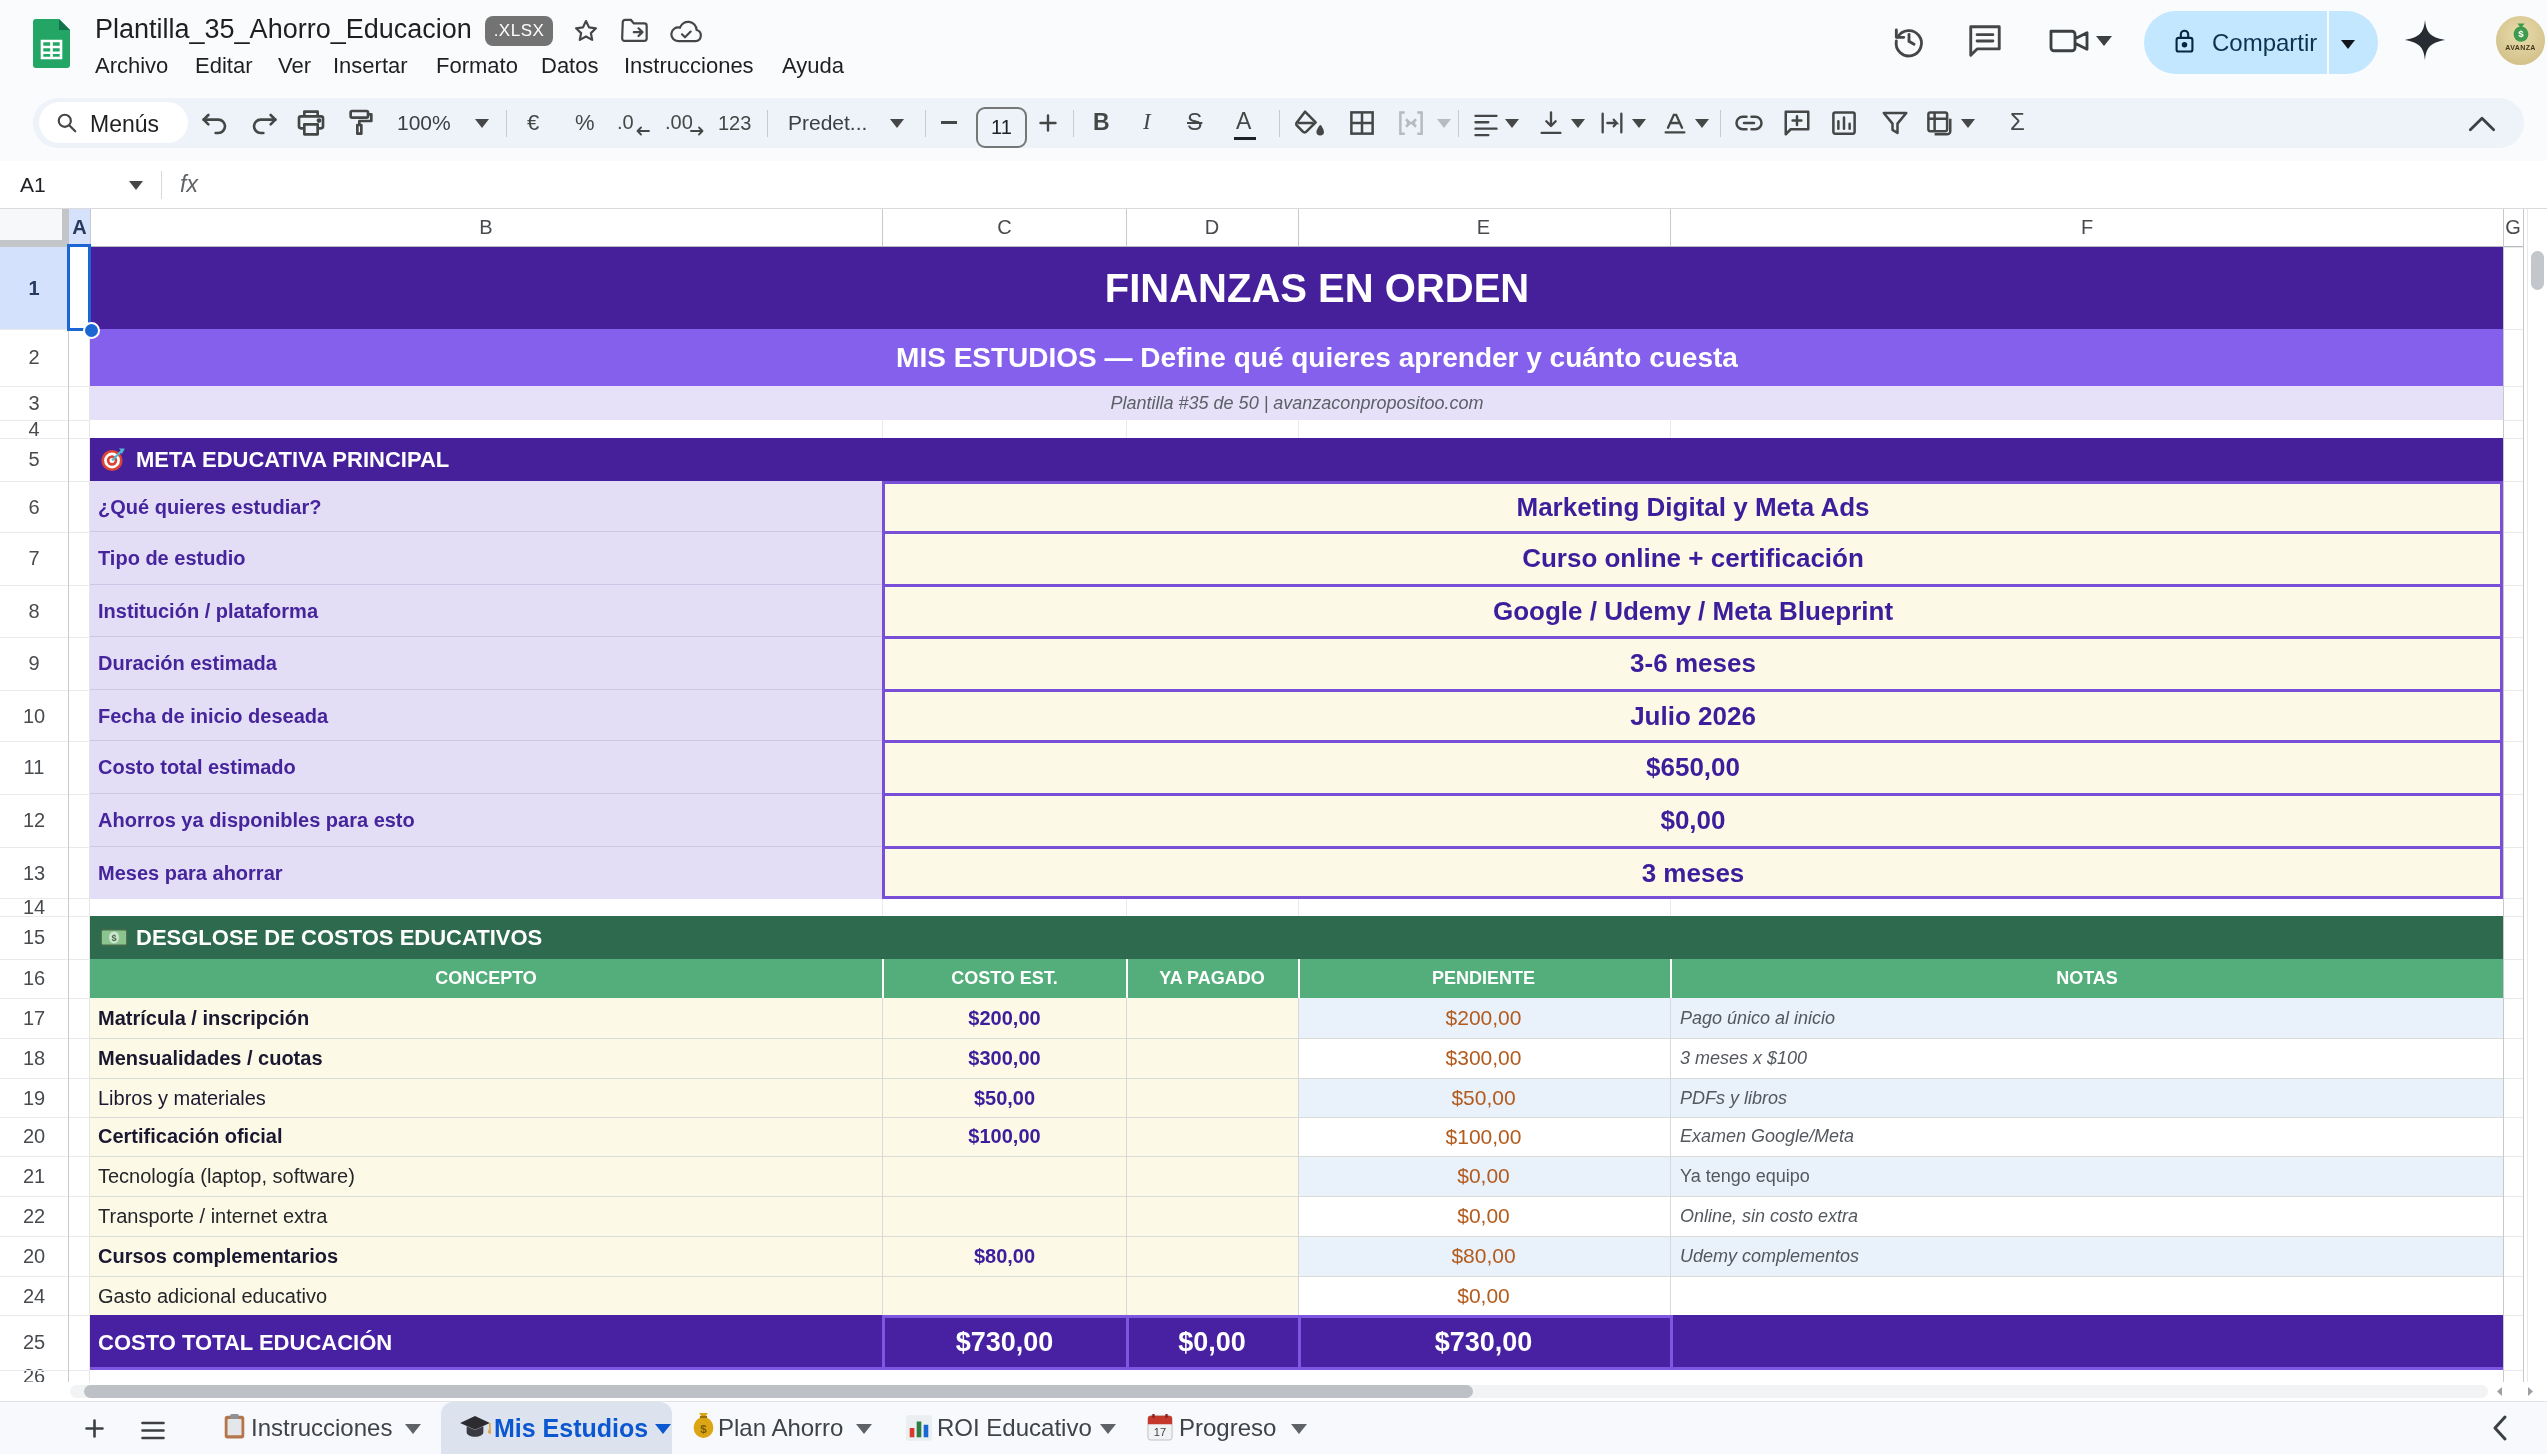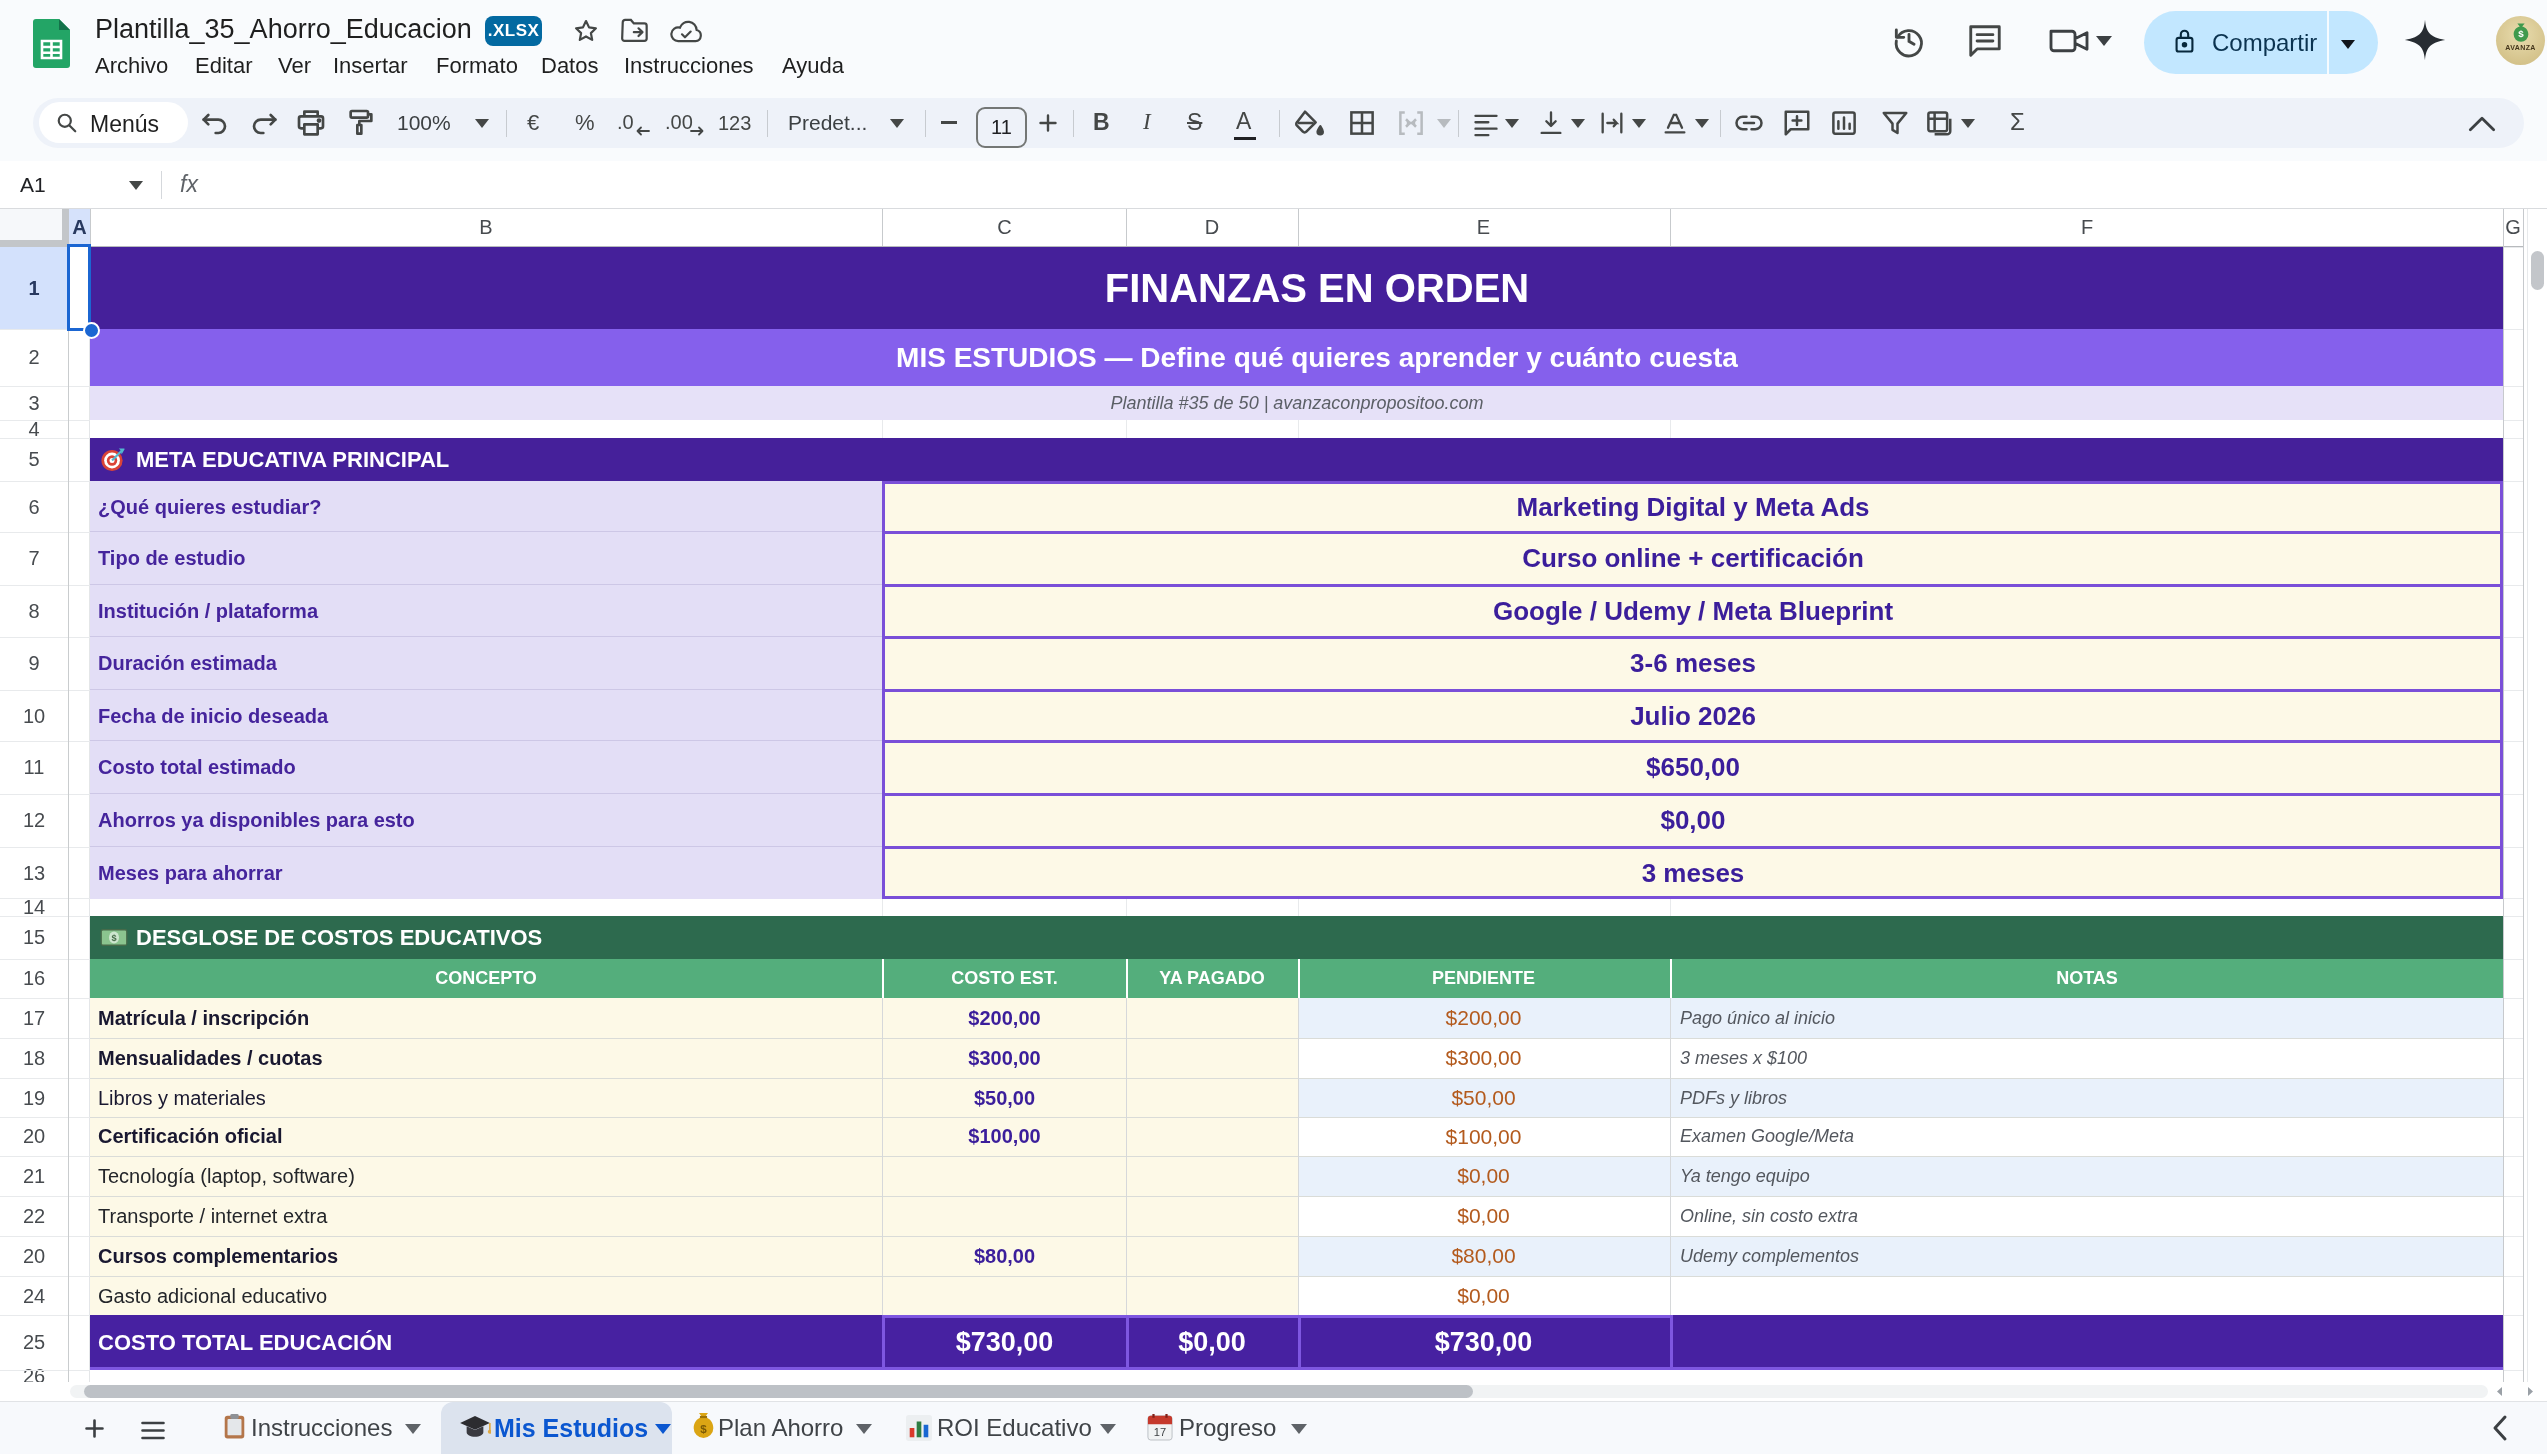--- a/index.html
+++ b/index.html
@@ -17,21 +17,21 @@
 <div id="chrome" class="a" style="left:0;top:0;width:2547px;height:161px;background:#f9fbfd"></div>
 
 <svg class="a" style="left:33px;top:19px" width="37" height="50" viewBox="0 0 37 50">
  <path d="M3 0 h23 l11 11 v35 a3 3 0 0 1 -3 3 h-31 a3 3 0 0 1 -3 -3 v-43 a3 3 0 0 1 3 -3 z" fill="#23a566"></path>
  <path d="M26 0 l11 11 h-11 z" fill="#14724a"></path>
  <path d="M9 22 h19 v17 h-19 z" fill="none" stroke="#fff" stroke-width="2.6"></path>
  <path d="M9 28 h19 M9 33.7 h19 M18.5 22 v17" stroke="#fff" stroke-width="2.6"></path>
 </svg>
 
 <div class="a" style="left:95px;top:14px;font-size:27px;color:#1f1f1f">Plantilla_35_Ahorro_Educacion</div>
-<div class="a ctr" style="left:485px;top:16px;width:57px;height:30px;background:#0369a1;border-radius:8px;color:#fff;font-size:17px;font-weight:bold;letter-spacing:0.5px">.XLSX</div>
+<div class="a ctr" style="left:485px;top:16px;width:68px;height:30px;background:#737373;border-radius:8px;color:#fff;font-size:17px;font-weight:normal;letter-spacing:0.5px">.XLSX</div>
 
 <svg class="a" style="left:572px;top:17px" width="28" height="28" viewBox="0 0 24 24" fill="none" stroke="#444746" stroke-width="1.9" stroke-linejoin="round">
       <path d="M12 3.5l2.6 5.4 5.9.8-4.3 4.1 1.1 5.8-5.3-2.9-5.3 2.9 1.1-5.8-4.3-4.1 5.9-.8z"></path>
     </svg>
 <svg class="a" style="left:621px;top:18px" width="28" height="26" viewBox="0 0 24 22" fill="none" stroke="#444746" stroke-width="1.9">
       <path d="M1.5 3.5 a2 2 0 0 1 2-2 h5 l2.5 3 h9 a2 2 0 0 1 2 2 v11 a2 2 0 0 1 -2 2 h-17 a2 2 0 0 1 -2-2 z"></path>
       <path d="M11 12 h7 M15 8.7 l3.4 3.3 -3.4 3.3" stroke-linecap="round" stroke-linejoin="round"></path>
     </svg>
 <svg class="a" style="left:670px;top:20px" width="32" height="24" viewBox="0 0 28 21" fill="none" stroke="#444746" stroke-width="1.9">
       <path d="M7.5 18.5 a6 6 0 1 1 1.2-11.8 a7.5 7.5 0 0 1 14.6 2 a5 5 0 0 1 -1 9.8 z"></path>
@@ -422,21 +422,21 @@
 <div class="a ctr" style="left:1298px;top:1078px;width:371px;height:40px;font-size:21px;color:#b35a1d">$50,00</div>
 <div class="a vctr" style="left:1680px;top:1078px;width:796px;height:40px;font-size:18px;font-style:italic;color:#53575e">PDFs y libros</div>
 <div class="a" style="left:1298px;top:1117px;width:1205px;height:39px;background:#ffffff;"></div>
 <div class="a vctr" style="left:98px;top:1117px;width:776px;height:39px;font-size:20px;font-weight:bold;color:#191830">Certificación oficial</div>
 <div class="a ctr" style="left:882px;top:1117px;width:245px;height:39px;font-size:20px;font-weight:bold;color:#3b1e9b">$100,00</div>
 <div class="a ctr" style="left:1298px;top:1117px;width:371px;height:39px;font-size:21px;color:#b35a1d">$100,00</div>
 <div class="a vctr" style="left:1680px;top:1117px;width:796px;height:39px;font-size:18px;font-style:italic;color:#53575e">Examen Google/Meta</div>
 <div class="a" style="left:1298px;top:1156px;width:1205px;height:40px;background:#e9f1fb;"></div>
 <div class="a vctr" style="left:98px;top:1156px;width:776px;height:40px;font-size:20px;font-weight:normal;color:#24262a">Tecnología (laptop, software)</div>
 <div class="a ctr" style="left:1298px;top:1156px;width:371px;height:40px;font-size:21px;color:#b35a1d">$0,00</div>
-<div class="a vctr" style="left:1680px;top:1156px;width:796px;height:40px;font-size:18px;font-style:italic;color:#53575e">Ya tengo equipo</div>
+<div class="a vctr" style="left:1680px;top:1156px;width:796px;height:40px;font-size:18px;color:#53575e">Ya tengo equipo</div>
 <div class="a" style="left:1298px;top:1196px;width:1205px;height:40px;background:#ffffff;"></div>
 <div class="a vctr" style="left:98px;top:1196px;width:776px;height:40px;font-size:20px;font-weight:normal;color:#24262a">Transporte / internet extra</div>
 <div class="a ctr" style="left:1298px;top:1196px;width:371px;height:40px;font-size:21px;color:#b35a1d">$0,00</div>
 <div class="a vctr" style="left:1680px;top:1196px;width:796px;height:40px;font-size:18px;font-style:italic;color:#53575e">Online, sin costo extra</div>
 <div class="a" style="left:1298px;top:1236px;width:1205px;height:40px;background:#e9f1fb;"></div>
 <div class="a vctr" style="left:98px;top:1236px;width:776px;height:40px;font-size:20px;font-weight:bold;color:#191830">Cursos complementarios</div>
 <div class="a ctr" style="left:882px;top:1236px;width:245px;height:40px;font-size:20px;font-weight:bold;color:#3b1e9b">$80,00</div>
 <div class="a ctr" style="left:1298px;top:1236px;width:371px;height:40px;font-size:21px;color:#b35a1d">$80,00</div>
 <div class="a vctr" style="left:1680px;top:1236px;width:796px;height:40px;font-size:18px;font-style:italic;color:#53575e">Udemy complementos</div>
 <div class="a" style="left:1298px;top:1276px;width:1205px;height:40px;background:#ffffff;"></div>

